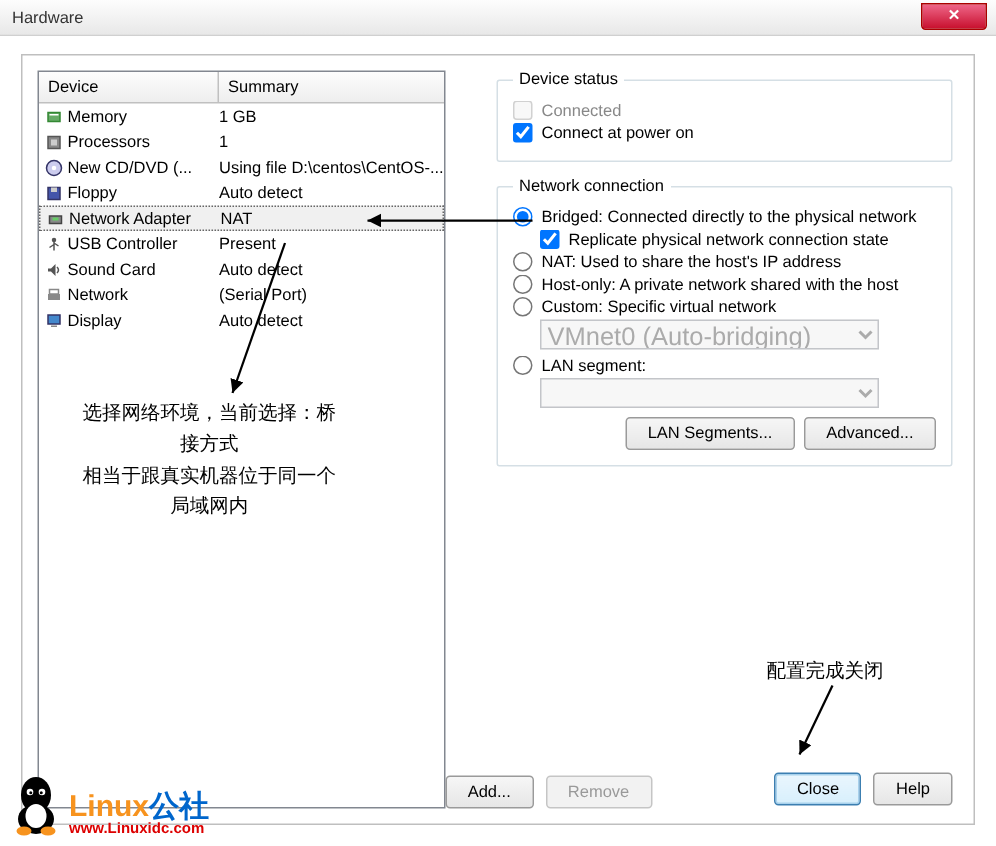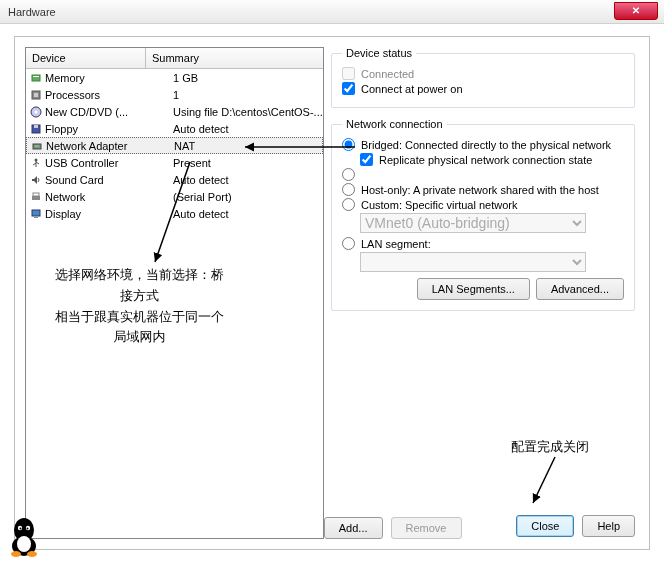--- a/index.html
+++ b/index.html
@@ -75,21 +75,21 @@
     display: flex;
     align-items: center;
     height: 17px;
     padding-left: 4px;
   }
   .dt-row.selected {
     border: 1px dotted #666;
     background: #f0f0f0;
   }
   .dt-row .dev { width: 116px; display: flex; align-items: center; gap: 3px; overflow: hidden; white-space: nowrap; }
-  .dt-row .sum { flex: 1; white-space: nowrap; overflow: hidden; margin-left: 27px; }
+  .dt-row .sum { flex: 1; white-space: nowrap; overflow: hidden; }
   .ico { width: 12px; height: 12px; display: inline-block; }
   .ico svg { width: 12px; height: 12px; }
   .btnrow {
     margin-top: auto;
     display: flex;
     justify-content: flex-end;
     gap: 8px;
     padding-top: 8px;
   }
   button.win {
@@ -117,21 +117,21 @@
     margin: 0 0 10px 0;
     padding: 6px 10px 10px 10px;
   }
   legend { padding: 0 4px; color: #000; }
   .chk, .rdo { display: flex; align-items: center; gap: 6px; margin: 2px 0; }
   input[type=checkbox], input[type=radio] { margin: 0; }
   .indent { margin-left: 18px; }
   select.win {
     width: 226px;
     font-family: inherit;
-    font-size: 14px;
+    font-size: 17px;
     height: 20px;
     border: 1px solid #abadb3;
     background: #f4f4f4;
     color: #888;
   }
   .segbtns {
     display: flex;
     justify-content: flex-end;
     gap: 6px;
     margin-top: 6px;
@@ -308,20 +308,21 @@
       <label class="rdo">
         <input type="radio" name="nc" checked="" style="">
         <span>Bridged: Connected directly to the physical network</span>
       </label>
       <label class="chk indent">
         <input type="checkbox" checked="" style="">
         <span>Replicate physical network connection state</span>
       </label>
       <label class="rdo">
         <input type="radio" name="nc" style="">
+        <span>NAT: Used to share the host's IP address</span>
       </label>
       <label class="rdo">
         <input type="radio" name="nc" style="">
         <span>Host-only: A private network shared with the host</span>
       </label>
       <label class="rdo">
         <input type="radio" name="nc" style="">
         <span>Custom: Specific virtual network</span>
       </label>
       <div class="indent">
@@ -370,13 +371,17 @@
     <ellipse cx="20" cy="32" rx="12" ry="10" fill="#000"></ellipse>
     <ellipse cx="20" cy="30" rx="7" ry="8" fill="#fff"></ellipse>
     <circle cx="16" cy="14" r="2.2" fill="#fff"></circle>
       <circle cx="24" cy="14" r="2.2" fill="#fff"></circle>
     <circle cx="16.5" cy="14.5" r="1" fill="#000"></circle>
       <circle cx="23.5" cy="14.5" r="1" fill="#000"></circle>
     <path d="M16 18 Q20 22 24 18 Q22 20 20 20 Q18 20 16 18" fill="#f7931e"></path>
     <ellipse cx="12" cy="40" rx="5" ry="3" fill="#f7931e"></ellipse>
     <ellipse cx="28" cy="40" rx="5" ry="3" fill="#f7931e"></ellipse>
   </svg>
+  <div class="wm-text">
+    <div class="t1"><span class="o">Linux</span><span class="b">公社</span></div>
+    <div class="t2">www.Linuxidc.com</div>
+  </div>
 </div>
 
 </body></html>

